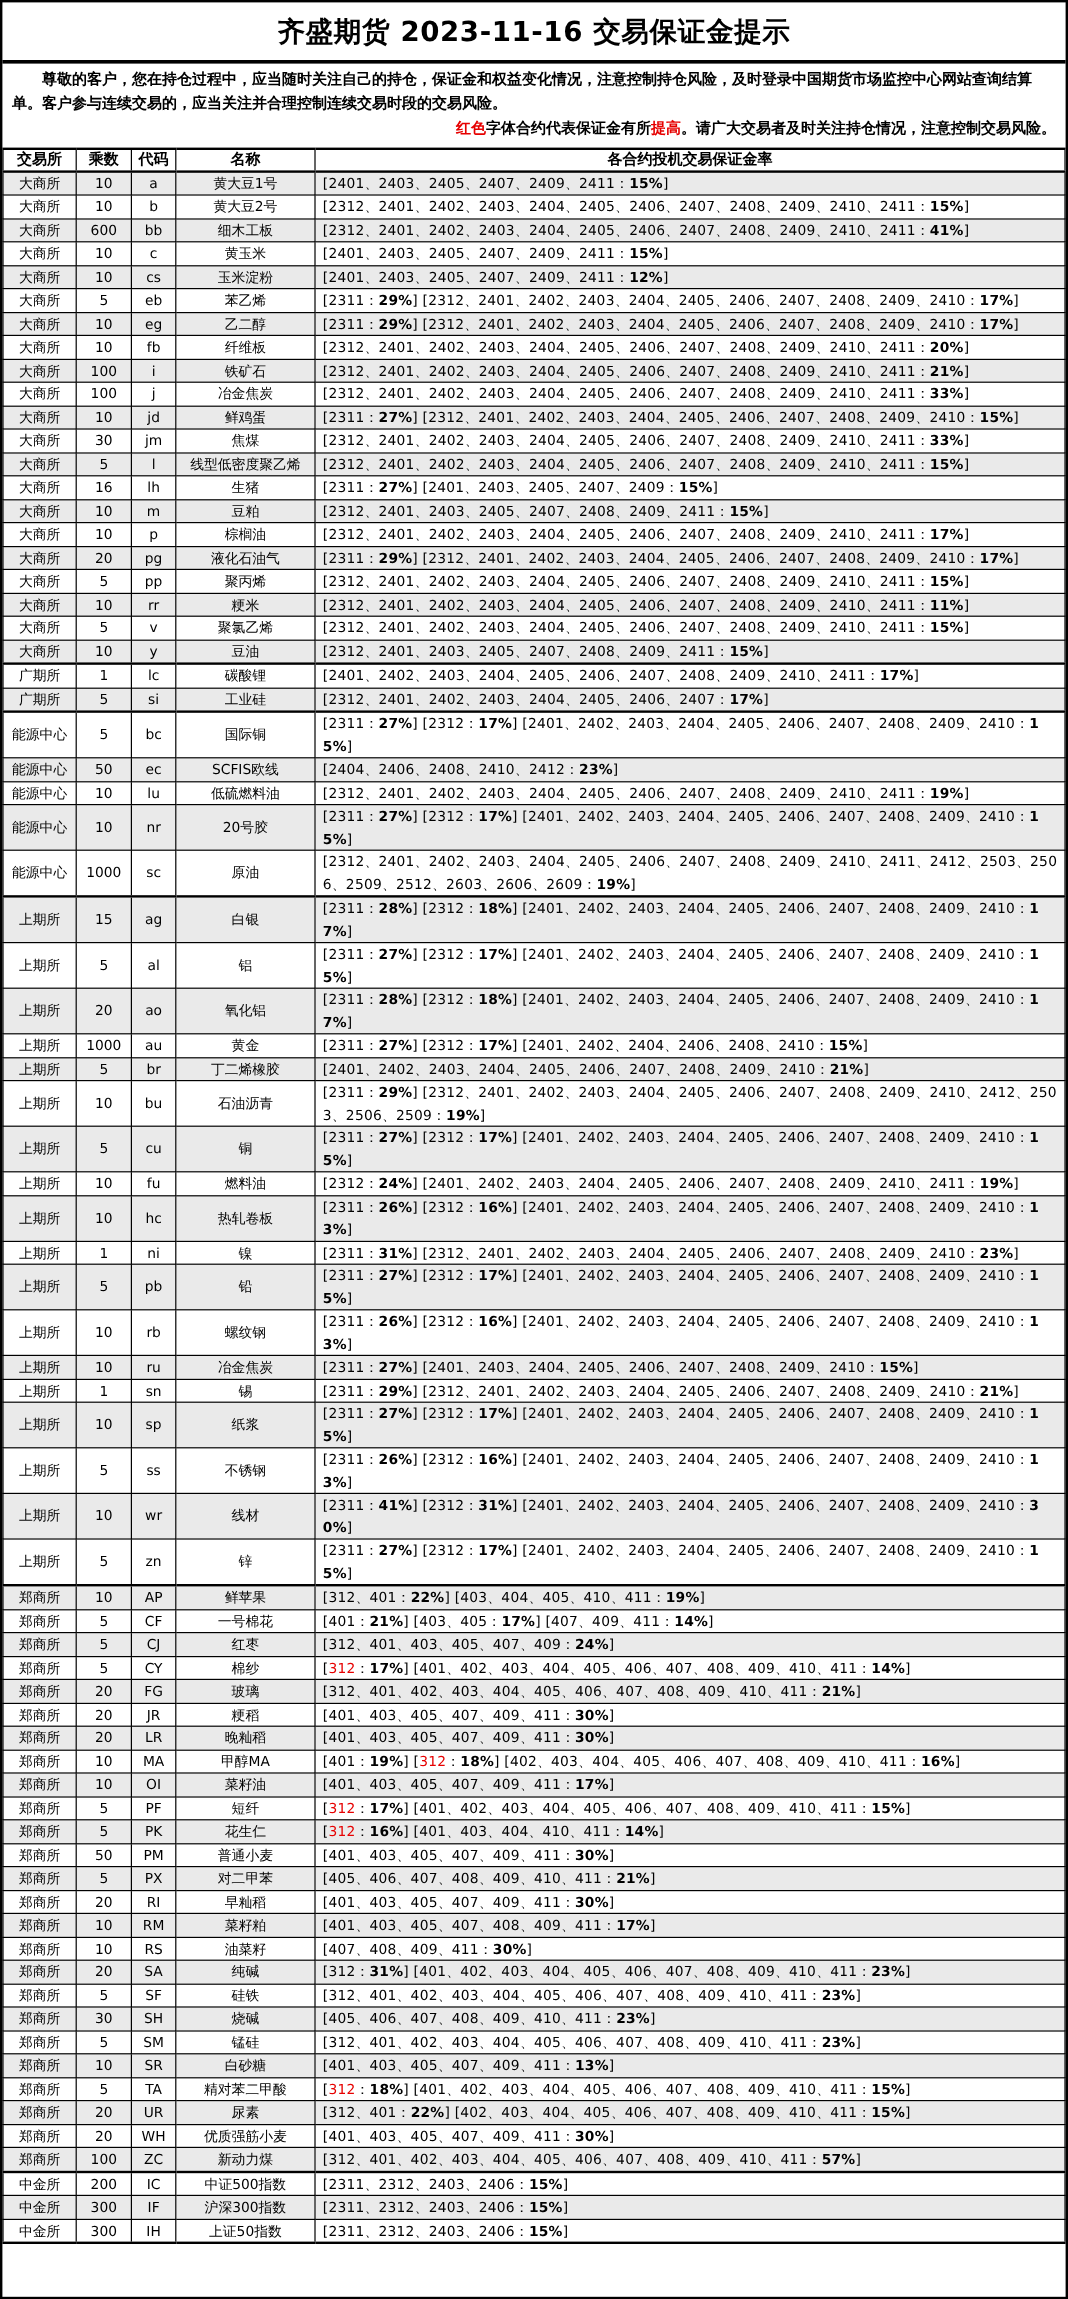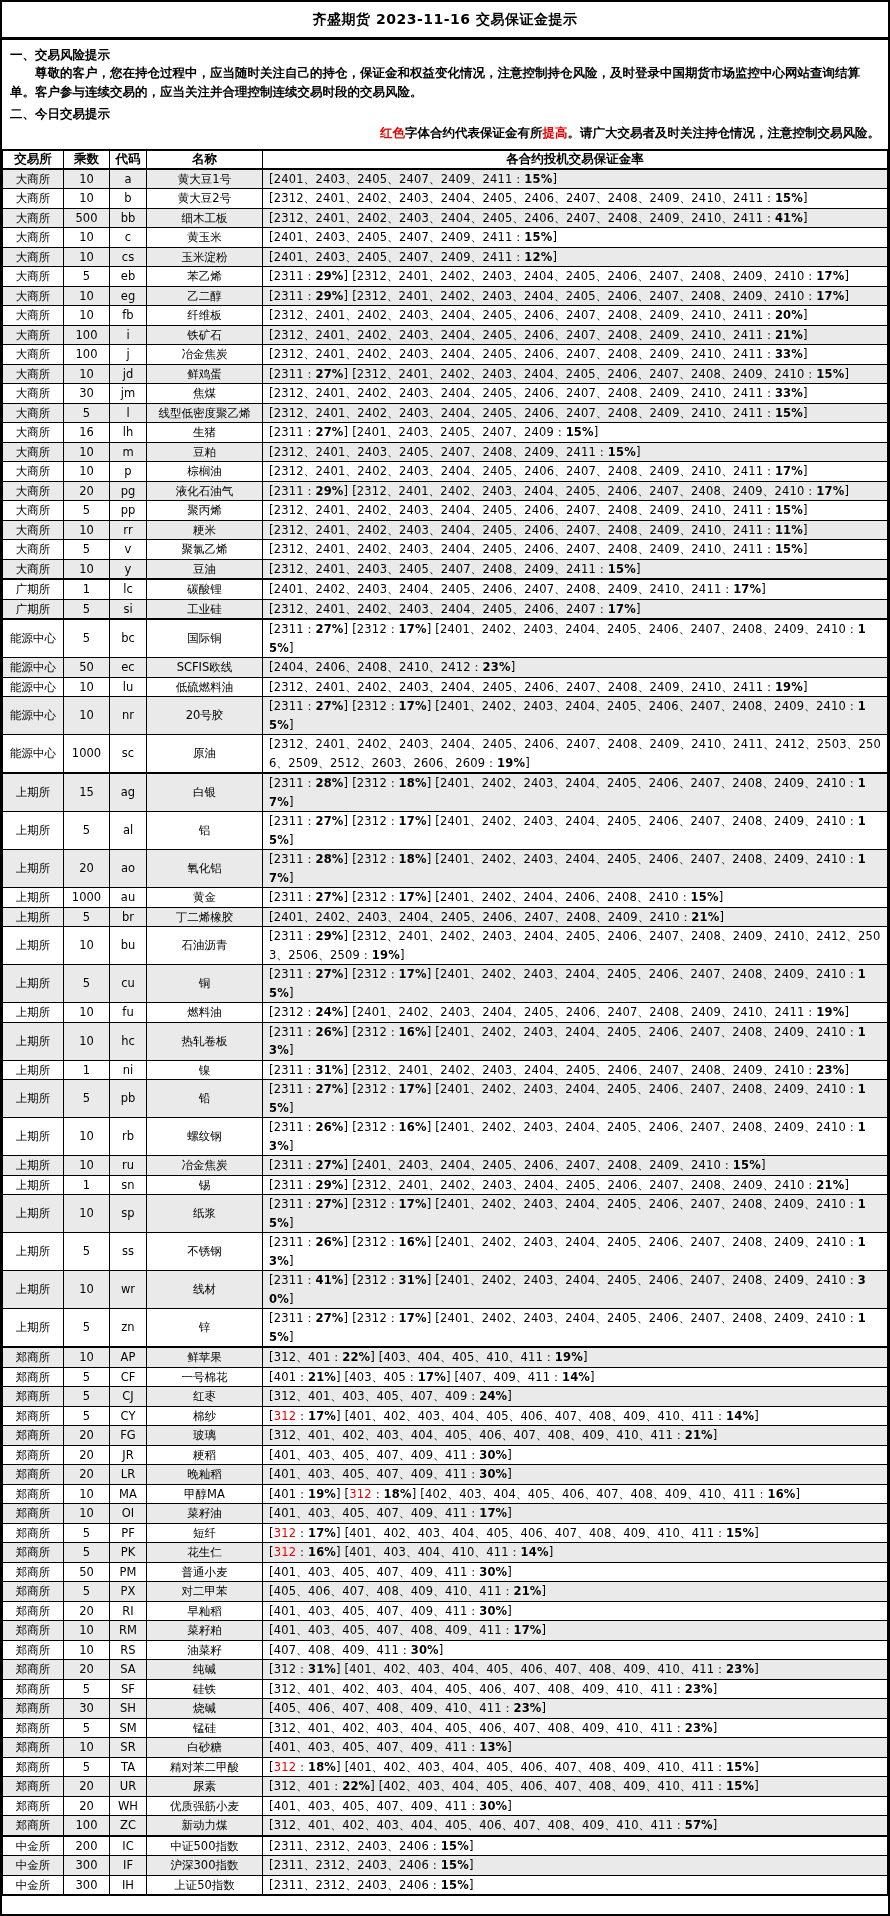--- a/index.html
+++ b/index.html
@@ -1,21 +1,21 @@
 <!DOCTYPE html>
 <html><head>
 <meta charset="utf-8">
 <style>
   * { margin:0; padding:0; box-sizing:border-box; }
   html,body { background:#fff; }
   body { font-family:"DejaVu Sans","Liberation Sans",sans-serif; color:#000; width:890px; }
   .page { width:890px; min-height:1916px; border:2px solid #000; background:#fff; }
 
   .title-bar { padding:9px 4px 8px 4px; text-align:center; border-bottom:3px solid #000; }
-  .title-bar h1 { font-size:14px; font-weight:bold; letter-spacing:0.5px; }
+  .title-bar h1 { font-size:23px; font-weight:bold; letter-spacing:0.5px; }
 
   .intro { padding:5px 8px 4px 8px; font-size:12.5px; font-weight:600; line-height:19.5px; }
   .intro .sec-head { font-weight:700; }
   .intro .para { text-indent:2em;font-family:Liberation Mono, monospace; }
   .intro .indent { padding-left:2em;text-align:right; }
   .red { color:#e60000; }
 
   table.margin-table { width:100%; border-collapse:collapse; table-layout:fixed; margin-top:2px; }
   table.margin-table th { font-size:12.5px; font-weight:700; height:17px; border:1px solid #000;
     border-top:2px solid #000; border-bottom:2px solid #000; background:#fff; text-align:center; }
@@ -35,23 +35,21 @@
 </head>
 <body>
 
 <div class="page">
 
   <div class="title-bar">
     <h1>齐盛期货 2023-11-16 交易保证金提示</h1>
   </div>
 
   <div class="intro">
-    <div class="sec-head">一、交易风险提示</div>
     <div class="para">尊敬的客户，您在持仓过程中，应当随时关注自己的持仓，保证金和权益变化情况，注意控制持仓风险，及时登录中国期货市场监控中心网站查询结算单。客户参与连续交易的，应当关注并合理控制连续交易时段的交易风险。</div>
-    <div class="sec-head">二、今日交易提示</div>
     <div class="indent"><span class="red">红色</span>字体合约代表保证金有所<span class="red">提高</span>。请广大交易者及时关注持仓情况，注意控制交易风险。</div>
   </div>
 
   <table class="margin-table">
     <colgroup>
         <col class="c1">
         <col class="c2">
         <col class="c3">
         <col class="c4">
         <col class="c5">
@@ -75,21 +73,21 @@
         </tr>
         <tr>
           <td>大商所</td>
           <td>10</td>
           <td>b</td>
           <td>黄大豆2号</td>
           <td class="c-margin">[2312、2401、2402、2403、2404、2405、2406、2407、2408、2409、2410、2411：<b>15%</b>]</td>
         </tr>
         <tr class="shade">
           <td>大商所</td>
-          <td>500</td>
+          <td>600</td>
           <td>bb</td>
           <td>细木工板</td>
           <td class="c-margin">[2312、2401、2402、2403、2404、2405、2406、2407、2408、2409、2410、2411：<b>41%</b>]</td>
         </tr>
         <tr>
           <td>大商所</td>
           <td>10</td>
           <td>c</td>
           <td>黄玉米</td>
           <td class="c-margin">[2401、2403、2405、2407、2409、2411：<b>15%</b>]</td>

